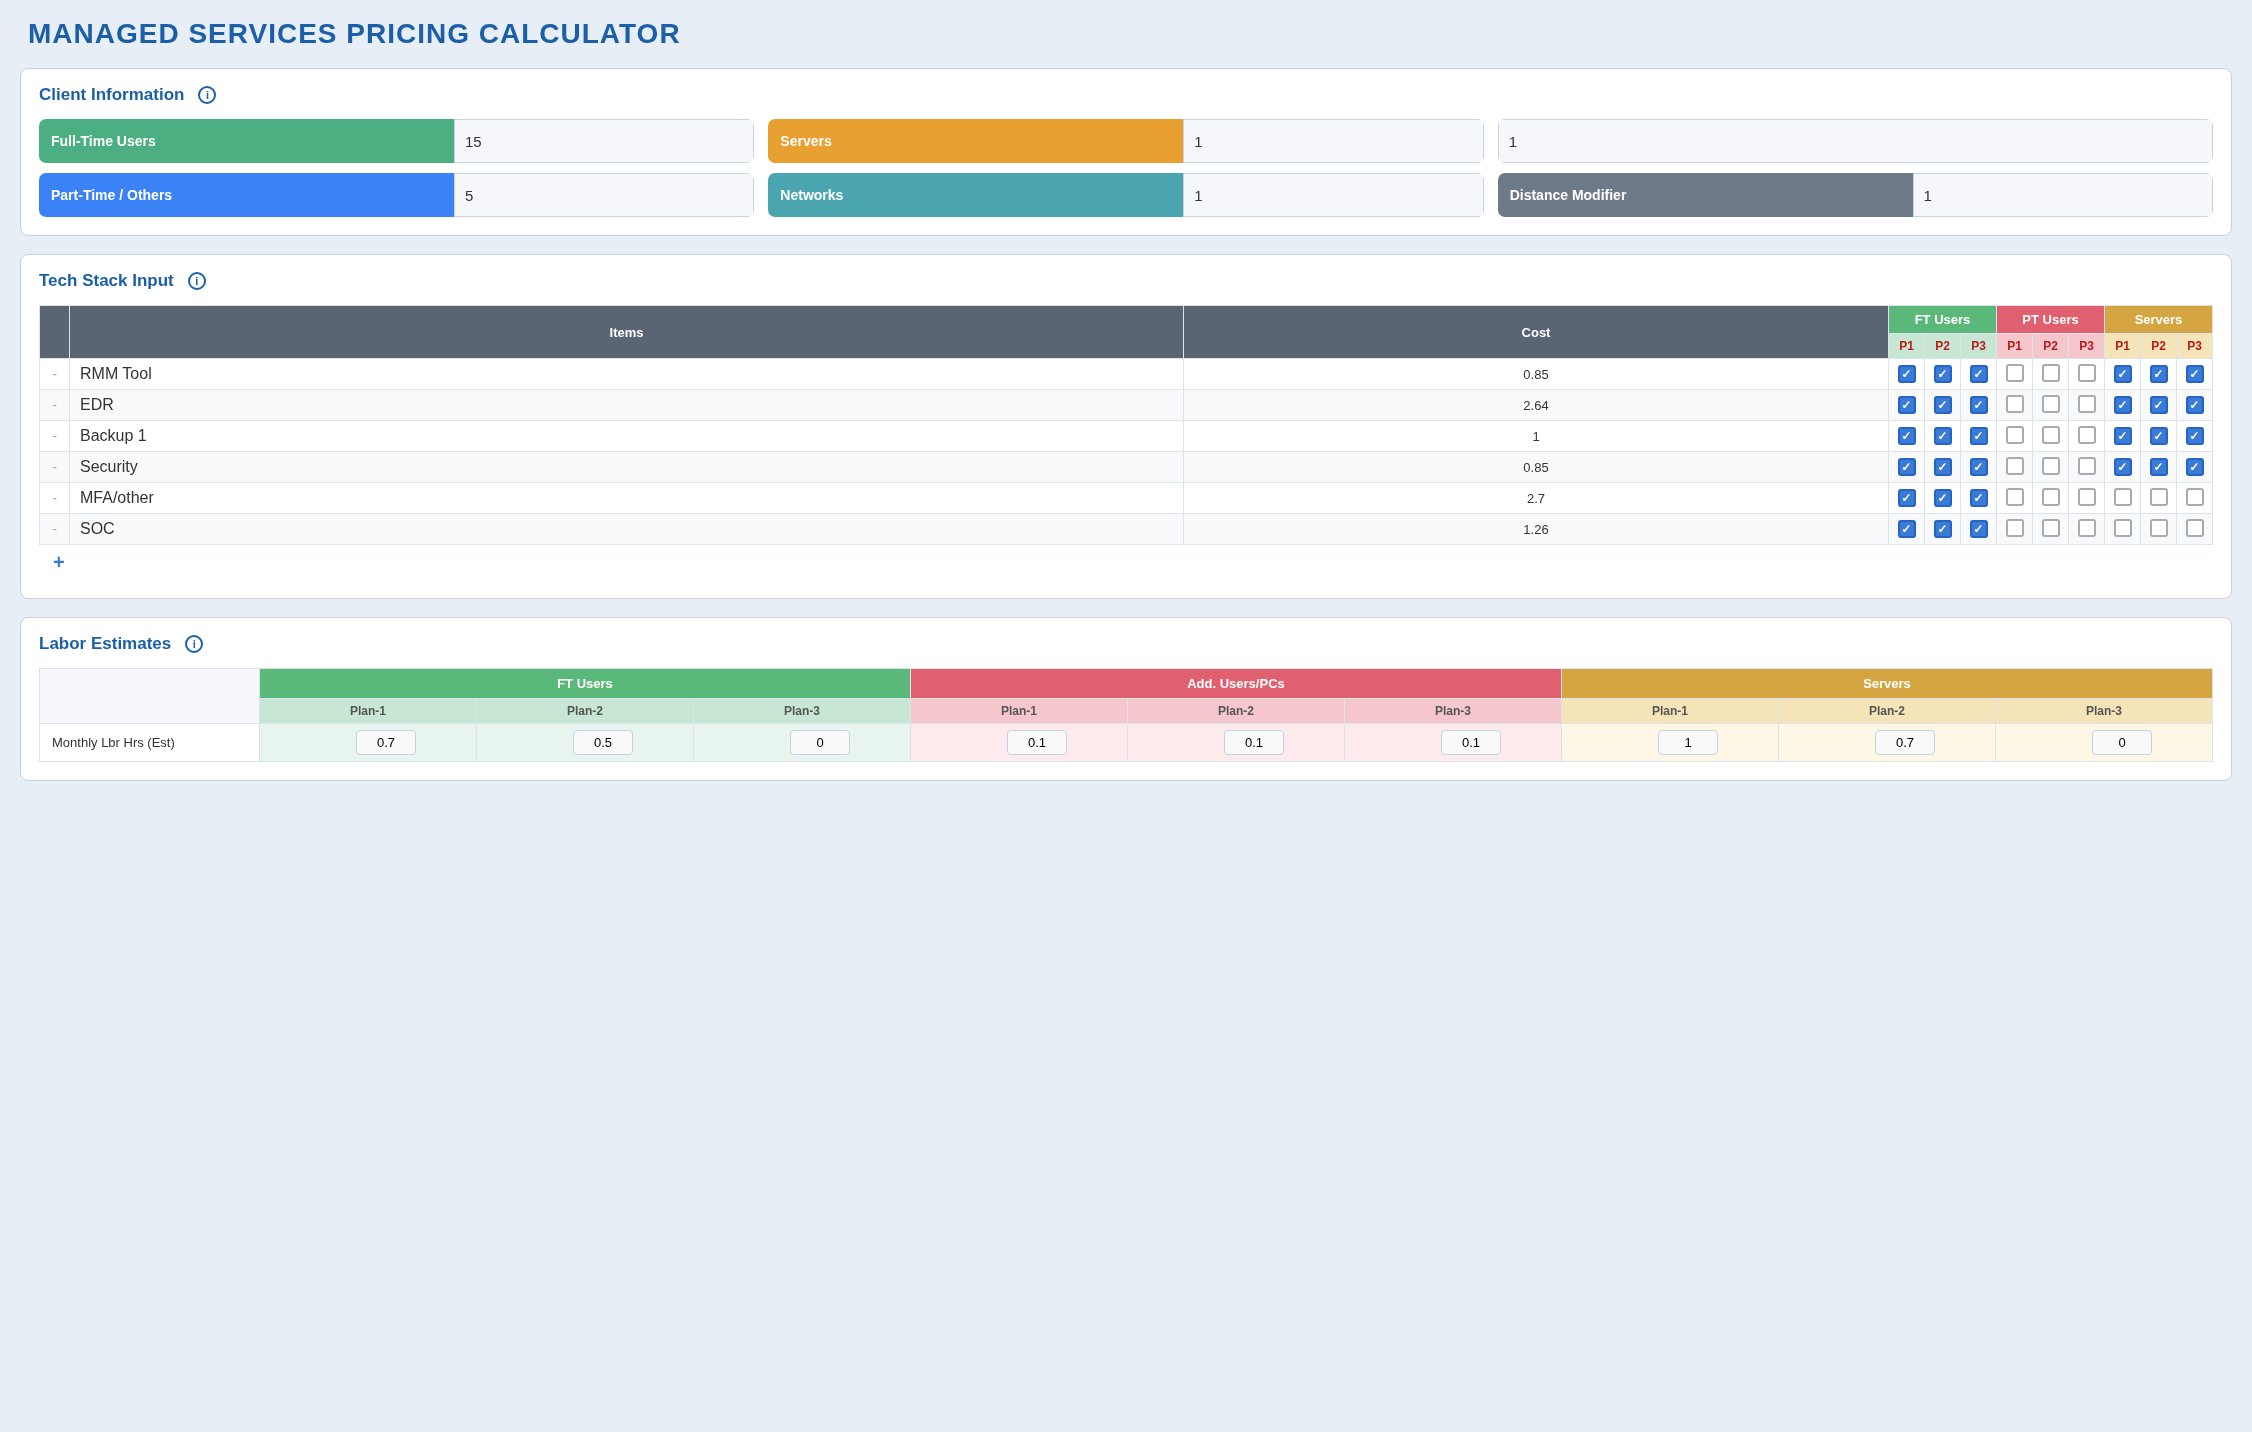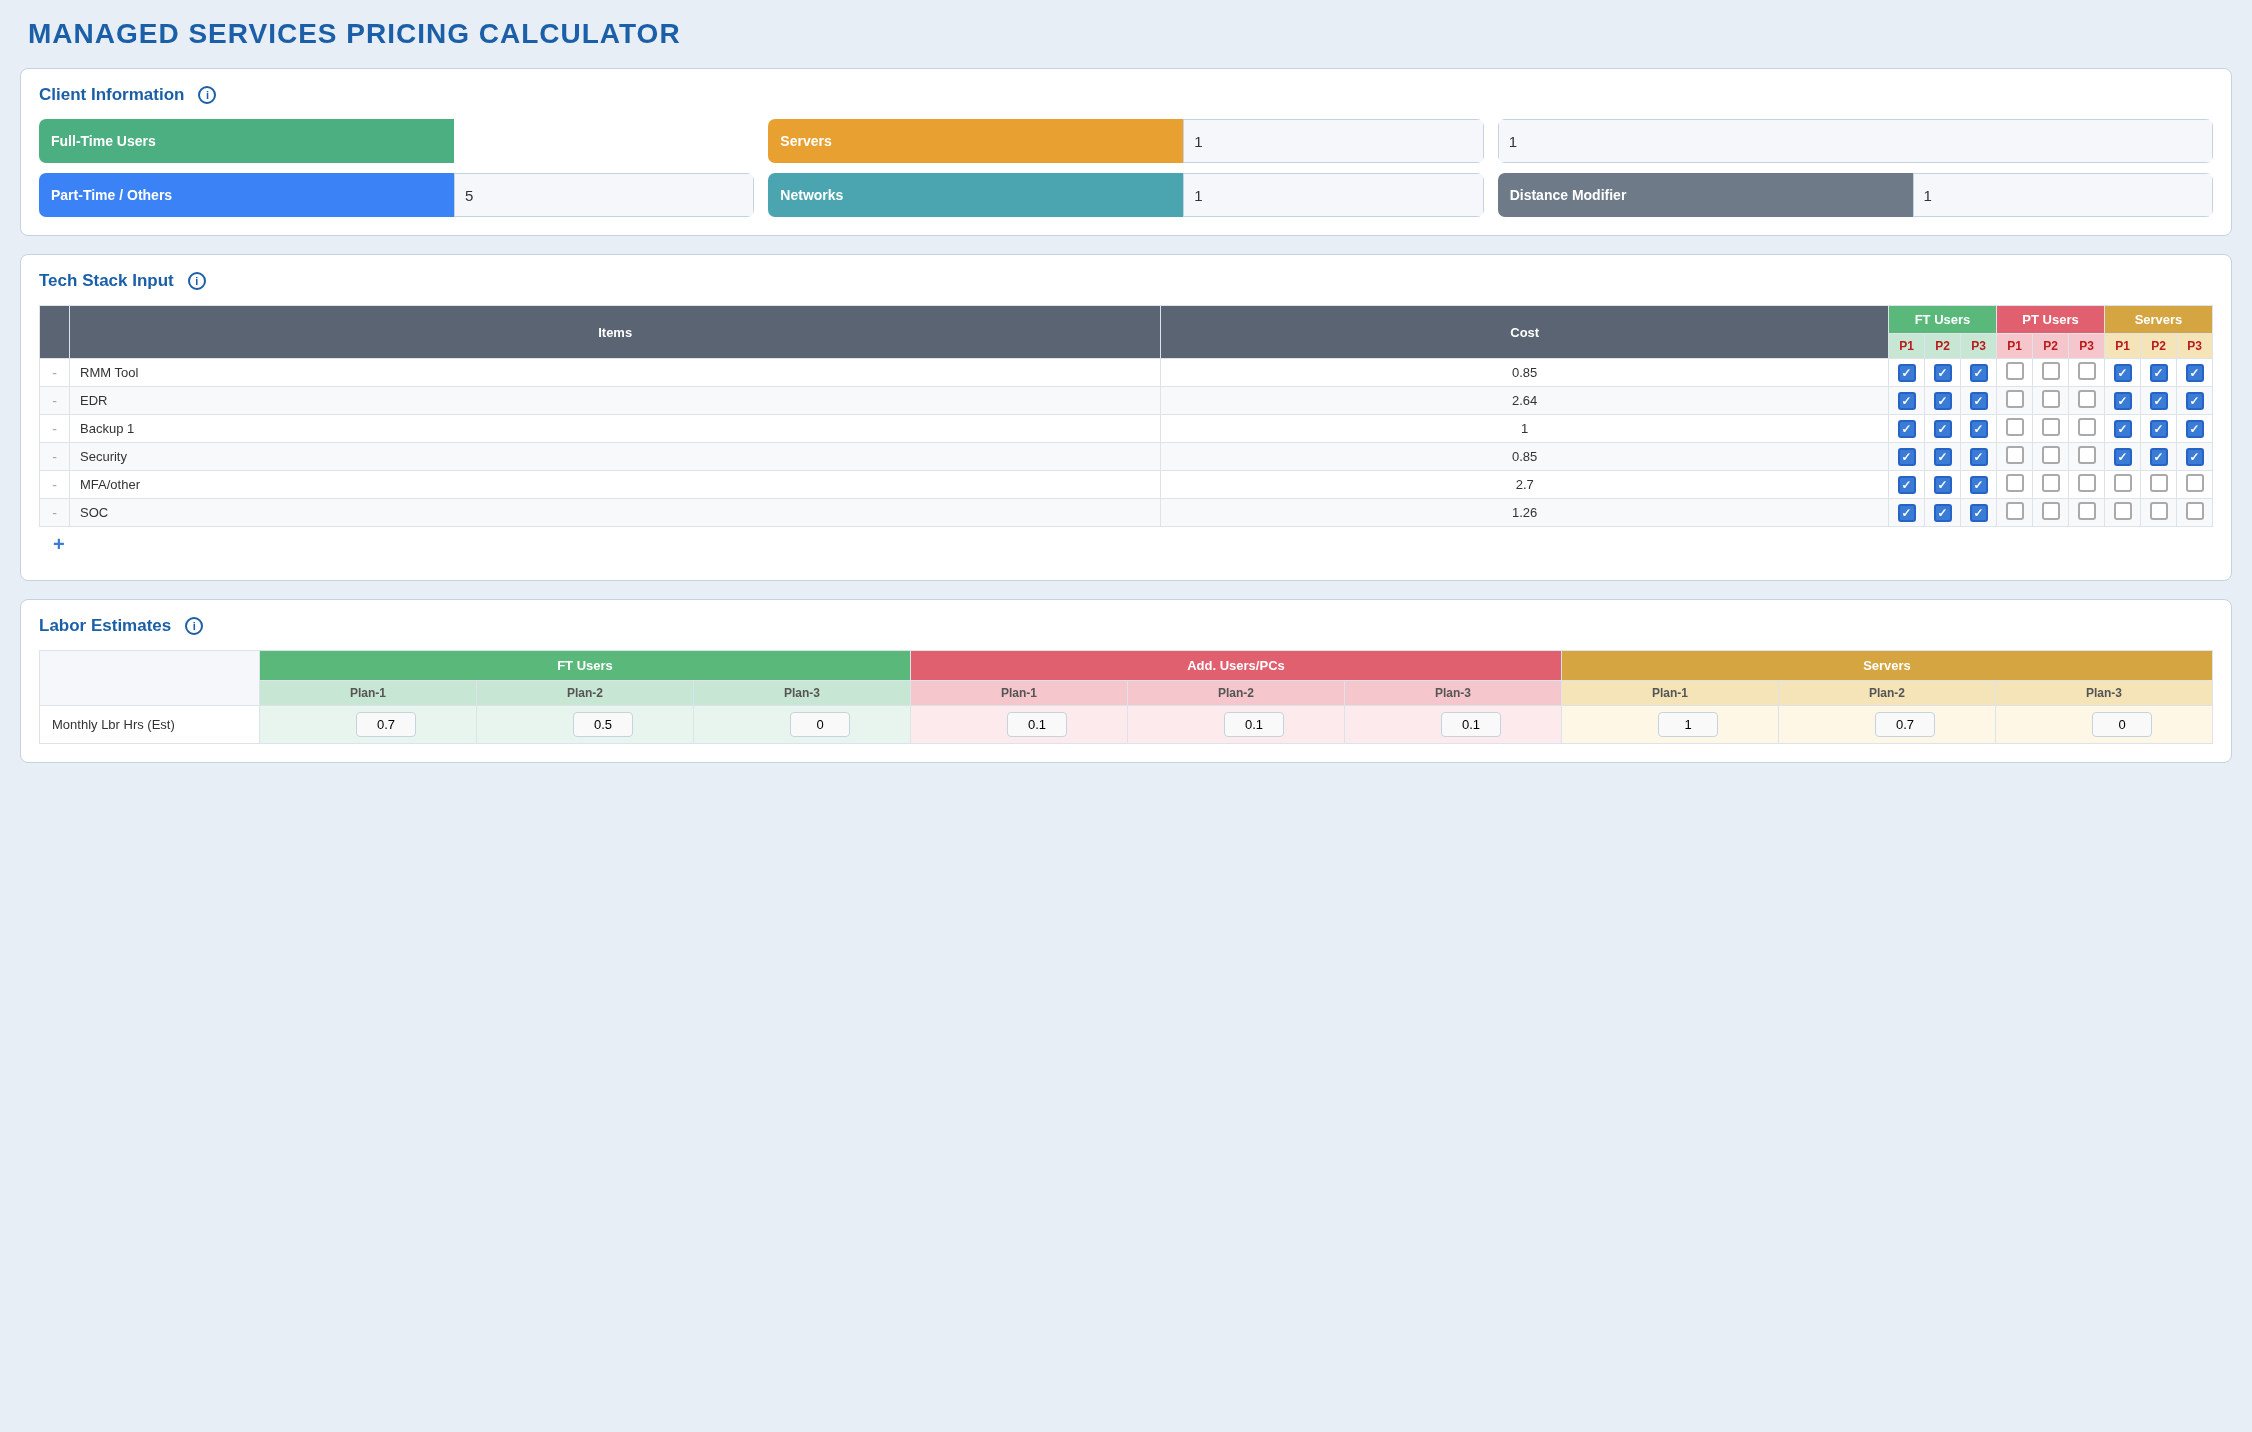--- a/index.html
+++ b/index.html
@@ -139,21 +139,21 @@
       padding: 5px 4px;
       font-size: 12px;
     }
     .tech-table .th-sub-green { background: #c8e6d4; }
     .tech-table .th-sub-red { background: #f5c6cc; }
     .tech-table .th-sub-orange { background: #f5e4b8; }
     .tech-table td.items-col {
       text-align: left;
       padding: 6px 10px;
       color: #333;
-      font-size: 13px;
+      font-size: 16px;
     }
     .tech-table td.cost-col {
       padding: 6px 8px;
       color: #333;
       font-size: 13px;
     }
     .tech-table td.dash-col {
       color: #aaa;
       font-size: 14px;
       width: 28px;
@@ -284,20 +284,21 @@
 <div class="main-content">
 
   <div class="section-card">
     <div class="section-title">
       <span>Client Information</span>
       <span class="info-icon">i</span>
     </div>
     <div class="client-grid" id="client-grid">
     <div class="client-field">
     <div class="client-label color-green">Full-Time Users</div>
+    <input class="client-value" value="15" style="border: 1px solid rgb(197, 211, 224);">
   </div>
         <div class="client-field">
     <div class="client-label color-orange">Servers</div>
     <input class="client-value" value="1" style="border: 1px solid rgb(197, 211, 224);">
   </div>
         <div class="client-field">
     <input class="client-value" value="1" style="border: 1px solid rgb(197, 211, 224);">
   </div>
         <div class="client-field">
     <div class="client-label color-red">Part-Time / Others</div>

